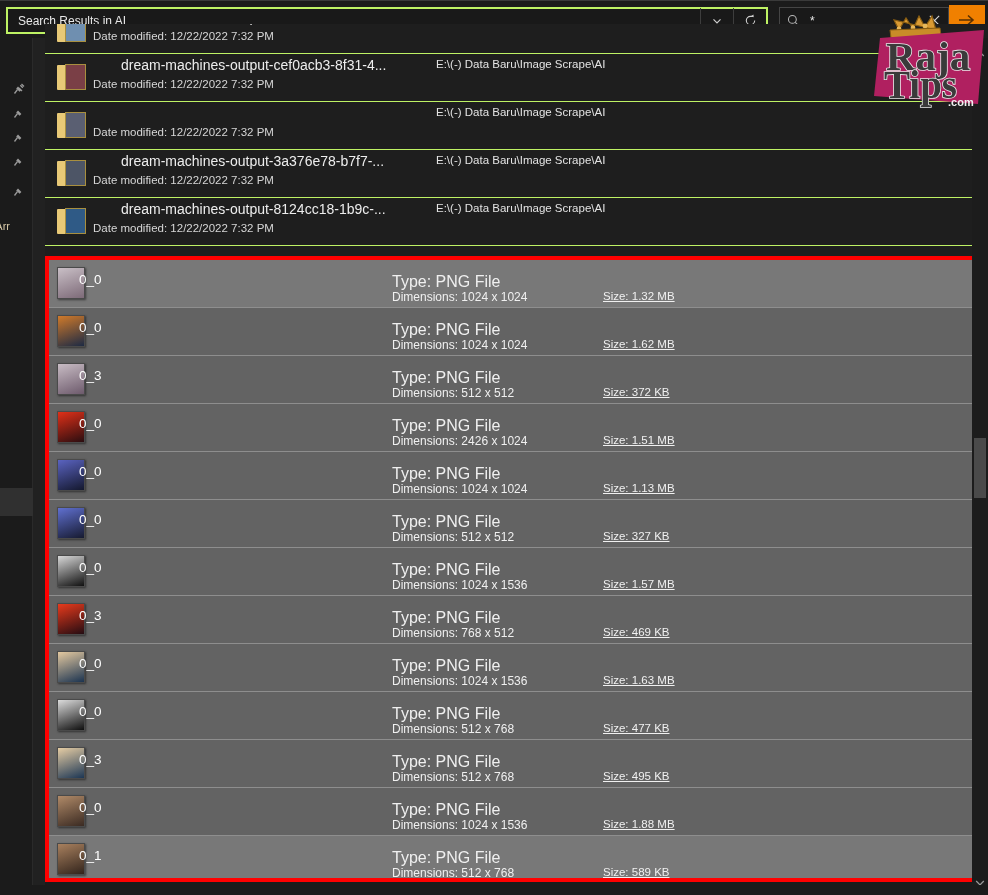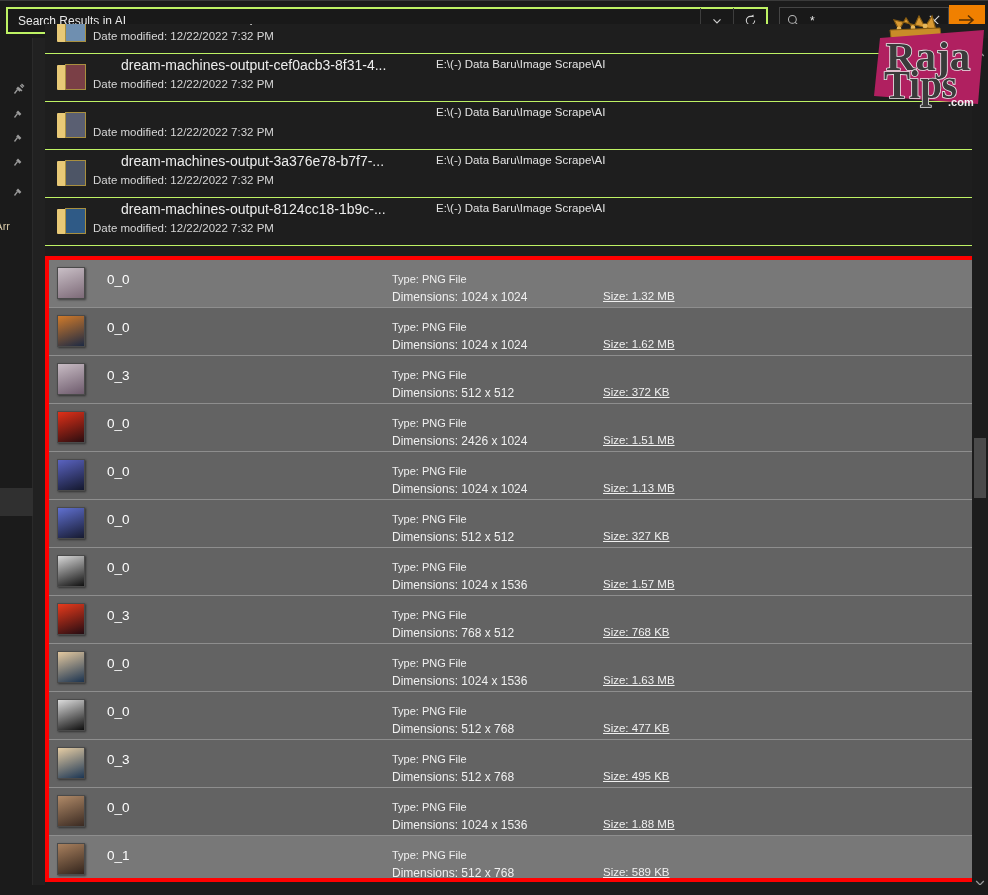--- a/index.html
+++ b/index.html
@@ -124,26 +124,26 @@
     border-bottom: 1px solid #8e8e8e;
   }
   .srow.hot { background: #787878; }
   .srow .sthumb {
     position: absolute; left: 8px; top: 7px; width: 28px; height: 32px;
     border: 1px solid #4a4a4a;
     box-shadow: 1px 1px 2px rgba(0,0,0,.5);
     overflow: hidden;
   }
   .srow .sname {
-    position: absolute; left: 58px; top: 12px;
+    position: absolute; left: 30px; top: 12px;
     font-size: 13.5px; color: #ffffff; white-space: nowrap;
   }
   .srow .stype {
     position: absolute; left: 343px; top: 13px;
-    font-size: 11px; color: #f0f0f0; white-space: nowrap;
+    font-size: 16px; color: #f0f0f0; white-space: nowrap;
   }
   .srow .sdim {
     position: absolute; left: 343px; top: 30px;
     font-size: 12px; color: #f0f0f0; white-space: nowrap;
   }
   .srow .ssize {
     position: absolute; left: 554px; top: 30px;
     font-size: 11.5px; color: #f0f0f0; white-space: nowrap; text-decoration: underline;
   }
 
@@ -366,21 +366,21 @@
           <div class="sname">0_0</div>
           <div class="stype">Type: PNG File</div>
           <div class="sdim">Dimensions: 1024 x 1536</div>
           <div class="ssize">Size: 1.57 MB</div>
         </div>
         <div class="srow">
           <div class="sthumb" style="background:linear-gradient(160deg,#e83a1c 0%,#240c12 100%)"></div>
           <div class="sname">0_3</div>
           <div class="stype">Type: PNG File</div>
           <div class="sdim">Dimensions: 768 x 512</div>
-          <div class="ssize">Size: 768 KB</div>
+          <div class="ssize">Size: 469 KB</div>
         </div>
         <div class="srow">
           <div class="sthumb" style="background:linear-gradient(160deg,#e4c9a0 0%,#1b3350 100%)"></div>
           <div class="sname">0_0</div>
           <div class="stype">Type: PNG File</div>
           <div class="sdim">Dimensions: 1024 x 1536</div>
           <div class="ssize">Size: 1.63 MB</div>
         </div>
         <div class="srow">
           <div class="sthumb" style="background:linear-gradient(160deg,#dcdcdc 0%,#0e0e0e 100%)"></div>

